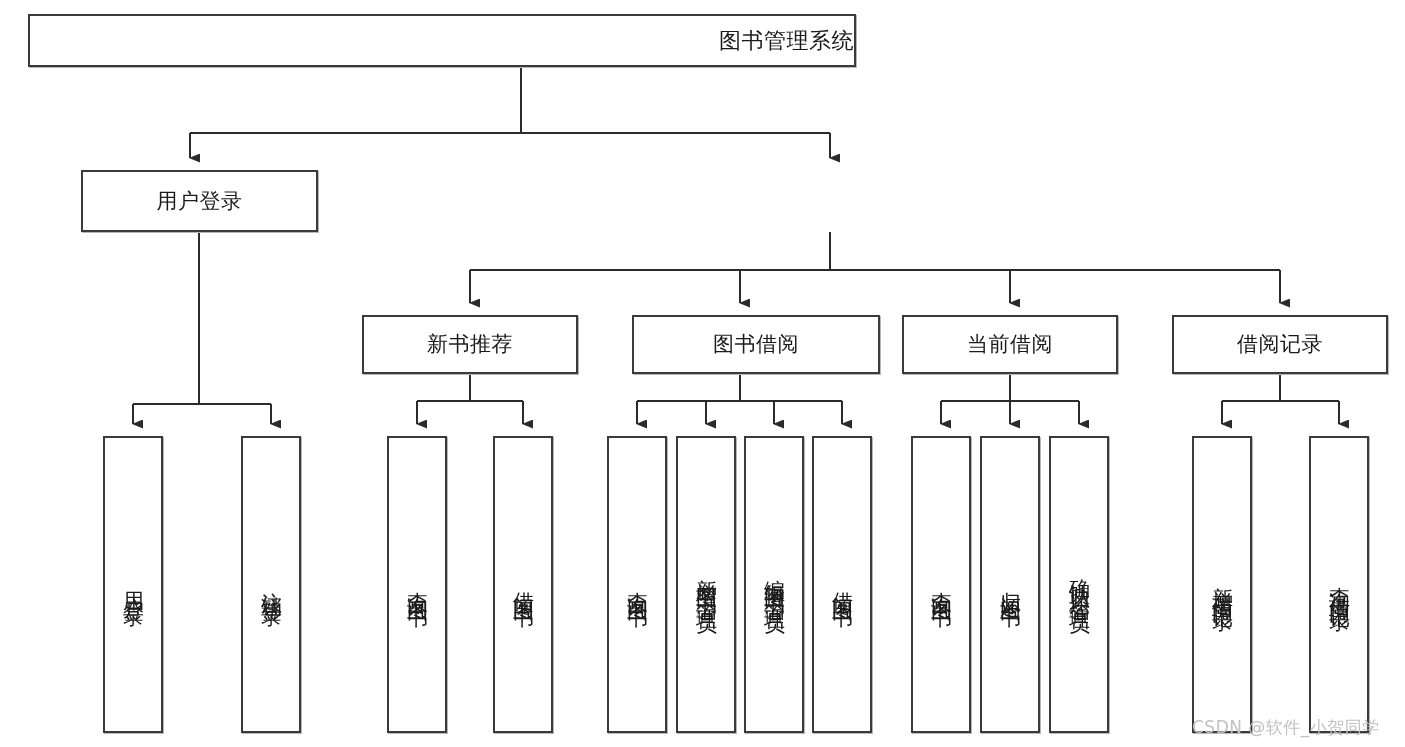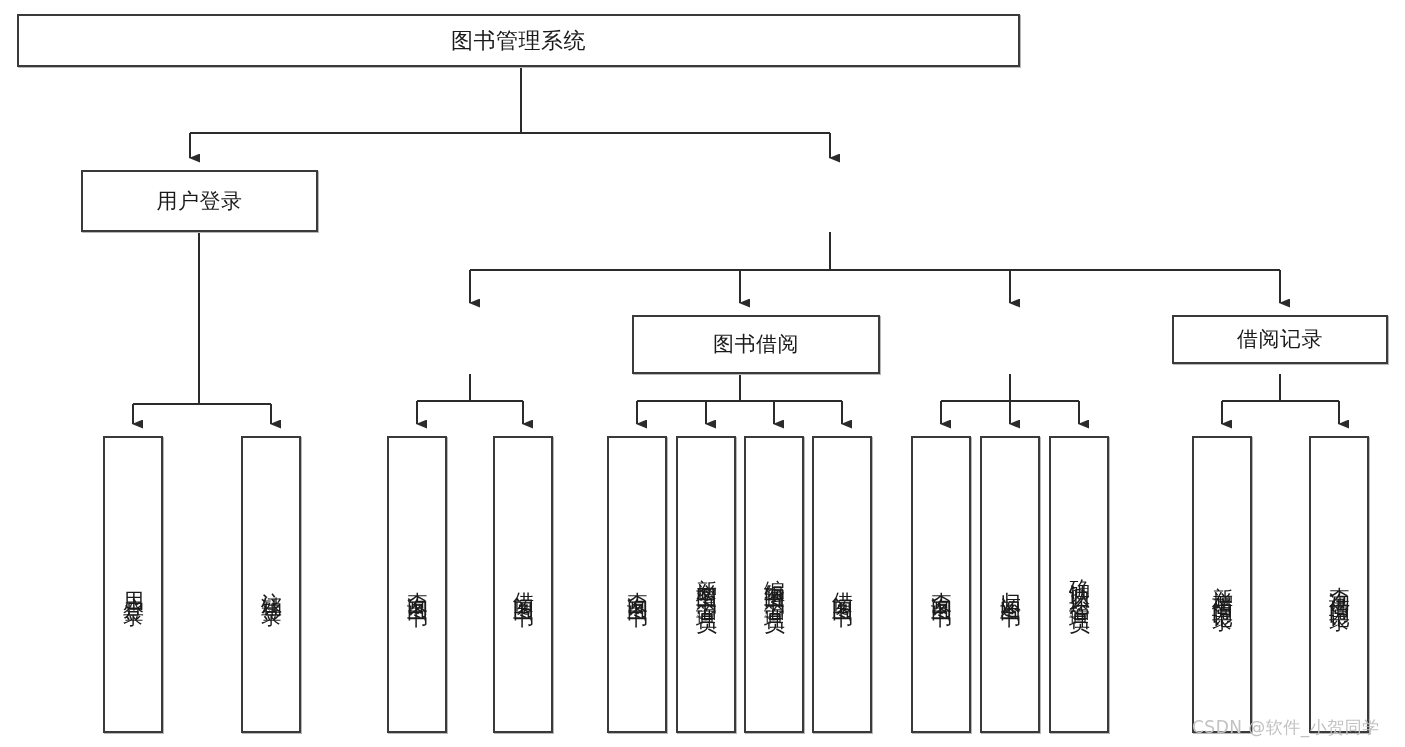--- a/index.html
+++ b/index.html
@@ -124,36 +124,42 @@
       <path d="M1010,401 L1010,424" marker-end="url(#arrow)"></path>
       <path d="M1079,401 L1079,424" marker-end="url(#arrow)"></path>
 
       <path d="M1280,374 L1280,401"></path>
       <path d="M1222,401 L1339,401"></path>
       <path d="M1222,401 L1222,424" marker-end="url(#arrow)"></path>
       <path d="M1339,401 L1339,424" marker-end="url(#arrow)"></path>
     </g>
   </svg>
 
-  <div class="node horiz root" style="left:17px; top:14px; width:1003px; height:53px;">
+  <div class="node horiz root" style="left:28px; top:14px; width:828px; height:53px;justify-content:flex-end;">
     <span class="node-label">图书管理系统</span>
   </div>
 
   <div class="node horiz" style="left:81px; top:170px; width:237px; height:62px;">
     <span class="node-label">用户登录</span>
   </div>
 
 
+  <div class="node horiz" style="left:362px; top:315px; width:216px; height:59px;">
+    <span class="node-label">新书推荐</span>
+  </div>
 
   <div class="node horiz" style="left:632px; top:315px; width:248px; height:59px;">
     <span class="node-label">图书借阅</span>
   </div>
 
-
-  <div class="node horiz" style="left:1172px; top:315px; width:216px; height:49px;">
+  <div class="node horiz" style="left:902px; top:315px; width:216px; height:59px;">
+    <span class="node-label">当前借阅</span>
+  </div>
+
+  <div class="node horiz" style="left:1172px; top:315px; width:216px; height:59px;">
     <span class="node-label">借阅记录</span>
   </div>
 
   <div class="node vert" style="left:103px; top:436px; width:60px; height:297px;">
     <span class="node-label">用户登录</span>
   </div>
 
   <div class="node vert" style="left:241px; top:436px; width:60px; height:297px;">
     <span class="node-label">注销登录</span>
   </div>

